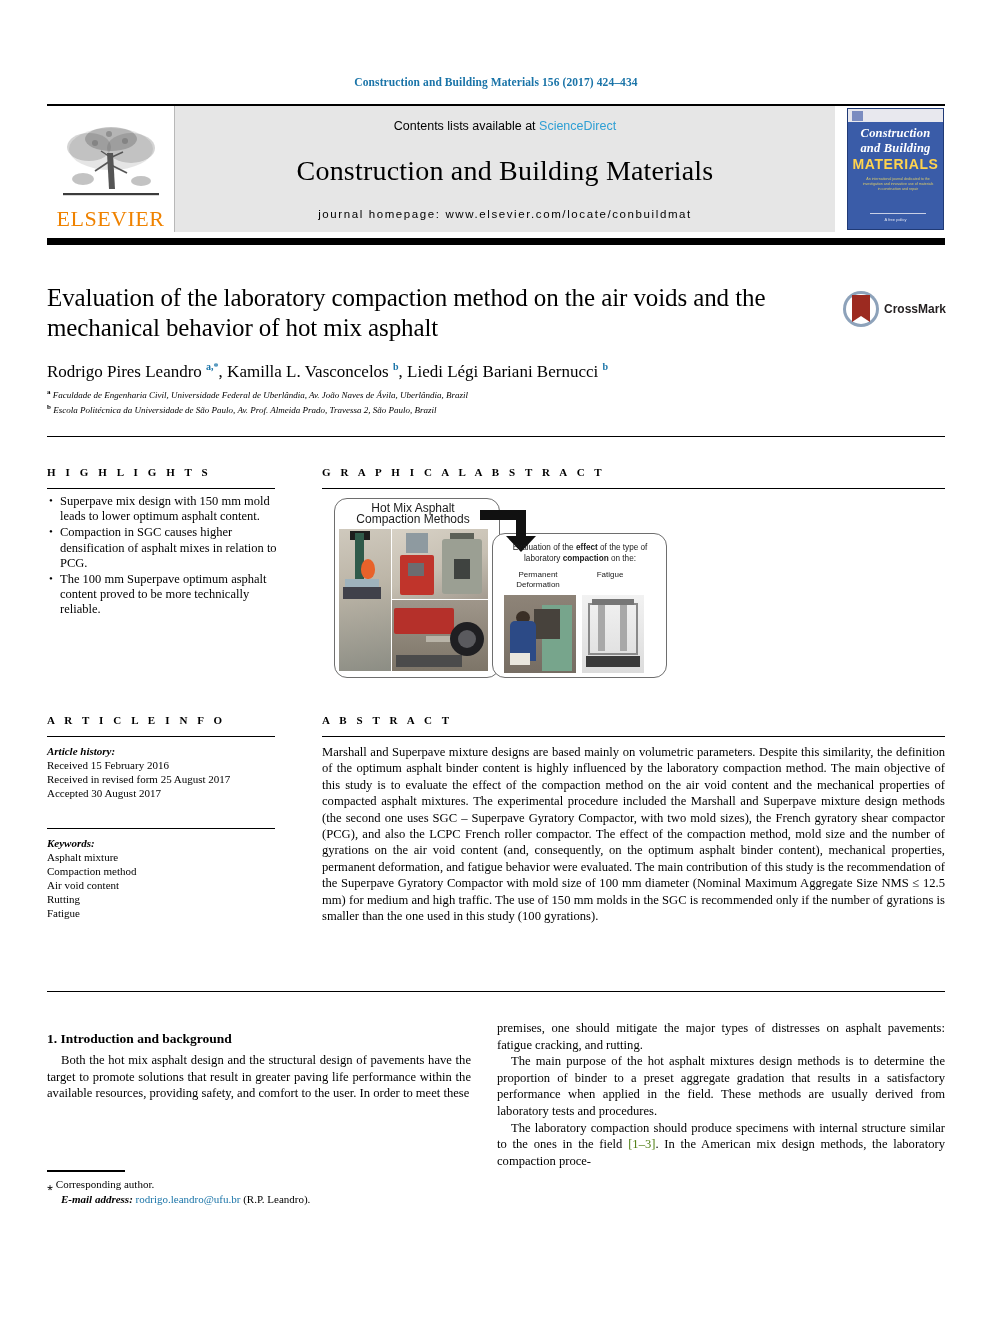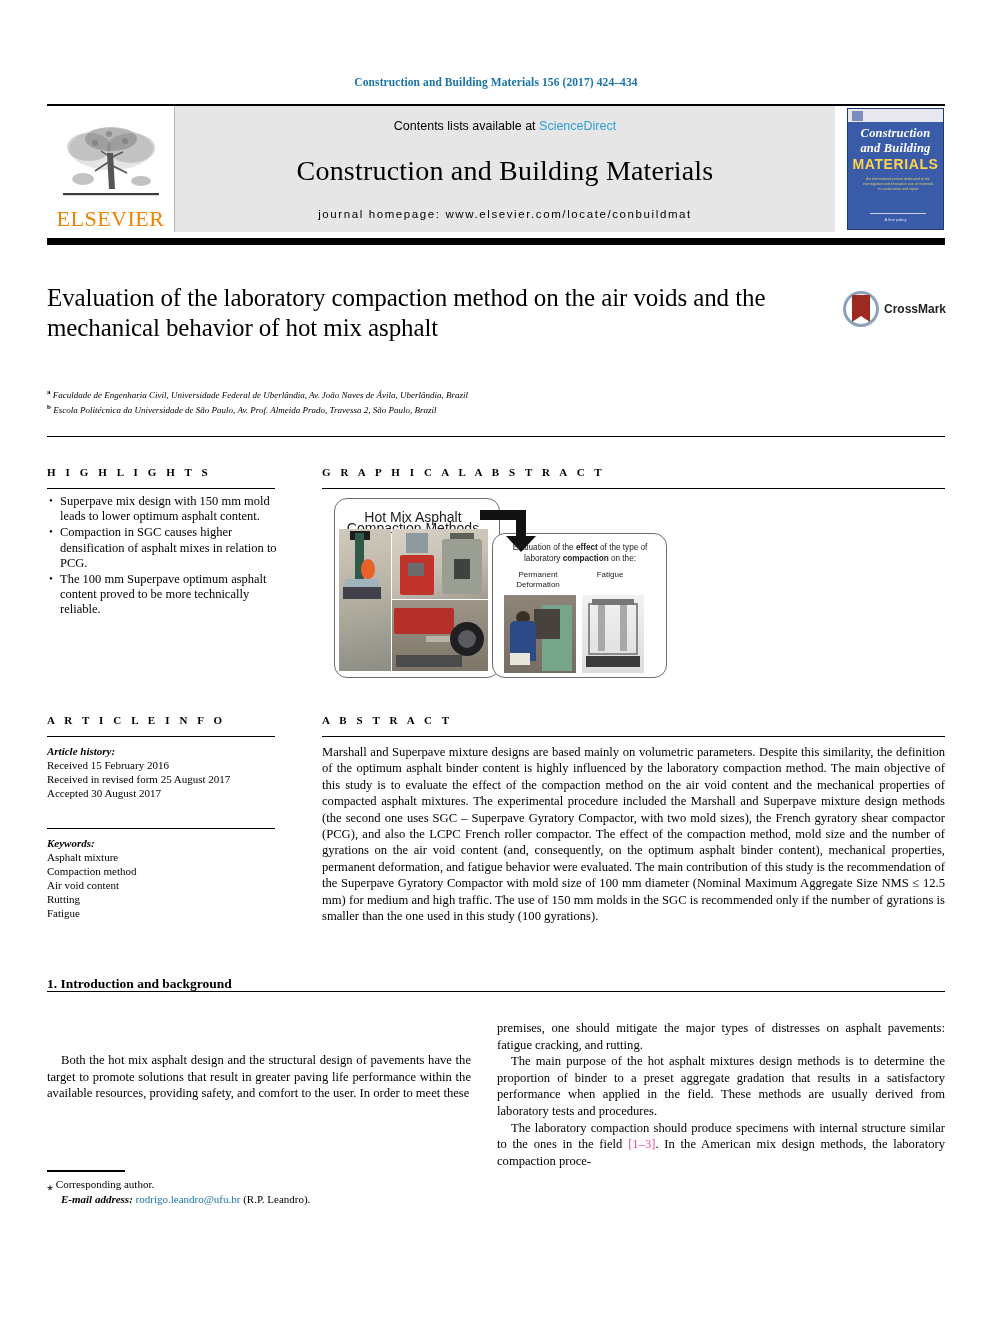--- a/index.html
+++ b/index.html
@@ -156,22 +156,22 @@
   
   .ga-fig {
     position: absolute; left: 330px; top: 498px; width: 350px; height: 180px;
   }
   .ga-box {
     position: absolute; border: 1px solid #6e6e6e; border-radius: 13px; background: #fff;
   }
   .ga-left { left: 4px; top: 0px; width: 166px; height: 180px; }
   .ga-right { left: 162px; top: 35px; width: 175px; height: 145px; }
   .ga-left-label {
-    position: absolute; left: 10px; top: 14px; width: 146px; text-align: center;
-    font-family: "Liberation Sans", sans-serif; font-size: 14px; line-height: 11px; color: #1a1a1a;
+    position: absolute; left: 10px; top: 5px; width: 146px; text-align: center;
+    font-family: "Liberation Sans", sans-serif; font-size: 12px; line-height: 11px; color: #1a1a1a;
   }
   .ga-photos {
     position: absolute; left: 9px; top: 31px; width: 150px; height: 143px;
     display: grid; grid-template-columns: 52px 96px; grid-template-rows: 70px 71px; gap: 1px;
   }
   .ph { position: relative; overflow: hidden; }
   .ph1 { grid-row: 1 / span 2; background: linear-gradient(170deg,#cfc9bd 0%,#bdb6a8 38%,#8c8d84 100%); }
   .ph1 .col { position:absolute; left:16px; top:4px; width:9px; height:46px; background:#2f5a4a;}
   .ph1 .head { position:absolute; left:11px; top:2px; width:20px; height:9px; background:#1d1d1d;}
   .ph1 .cone { position:absolute; left:22px; top:30px; width:14px; height:20px; background:#e8622a; border-radius:50% 50% 45% 45%;}
@@ -239,37 +239,37 @@
     font-family: "Liberation Serif", serif; font-size: 12.6px; line-height: 16.4px;
     text-align: justify;
   }
   .copyright {
     position: absolute; left: 322px; top: 950px; width: 623px; text-align: right;
     font-family: "Liberation Serif", serif; font-size: 11.5px;
   }
 
   
   .sec-title {
-    position: absolute; left: 47px; top: 976px; width: 420px;
+    position: absolute; left: 47px; top: 1031px; width: 420px;
     font-family: "Liberation Serif", serif; font-weight: bold; font-size: 13.5px;
   }
   .col-left {
     position: absolute; left: 47px; top: 1052px; width: 424px;
     font-family: "Liberation Serif", serif; font-size: 12.6px; line-height: 16.6px;
     text-align: justify;
   }
   .col-right {
     position: absolute; left: 497px; top: 1020px; width: 448px;
     font-family: "Liberation Serif", serif; font-size: 12.6px; line-height: 16.6px;
     text-align: justify;
   }
   .col-right p, .col-left p { margin: 0; text-indent: 14px; }
   .col-left p.first, .col-right p.first { text-indent: 14px; }
   .col-right p.noind { text-indent: 0; }
-  .cite { color: #ec4899; }
+  .cite { color: #4d7c0f; }
 
   
   .fn-rule { position: absolute; left: 47px; top: 1170px; width: 78px; height: 1.6px; background: #000; }
   .footnote {
     position: absolute; left: 47px; top: 1177px; width: 424px;
     font-family: "Liberation Serif", serif; font-size: 11px; line-height: 14.5px;
   }
   .footnote .em { font-style: italic; font-weight: bold; }
   .link { color: #1a74a8; }
   .doi {
@@ -337,20 +337,21 @@
   <div class="title">Evaluation of the laboratory compaction method on the air voids and the mechanical behavior of hot mix asphalt</div>
 
   <div class="crossmark">
     <div class="cm-circle">
       <div class="cm-inner"></div>
       <div class="cm-book"></div>
     </div>
     <div class="cm-text">CrossMark</div>
   </div>
 
+  <div class="authors">Rodrigo Pires Leandro <sup>a,*</sup>, Kamilla L. Vasconcelos <sup>b</sup>, Liedi Légi Bariani Bernucci <sup>b</sup></div>
 
   <div class="affil">
     <div><sup>a</sup> <span>Faculdade de Engenharia Civil, Universidade Federal de Uberlândia, Av. João Naves de Ávila, Uberlândia, Brazil</span></div>
     <div><sup>b</sup> <span>Escola Politécnica da Universidade de São Paulo, Av. Prof. Almeida Prado, Travessa 2, São Paulo, Brazil</span></div>
   </div>
 
   <div class="rule-afterhead"></div>
 
   <div class="sect-head hl-head">H I G H L I G H T S</div>
   <div class="sect-head ga-head">G R A P H I C A L   A B S T R A C T</div>

